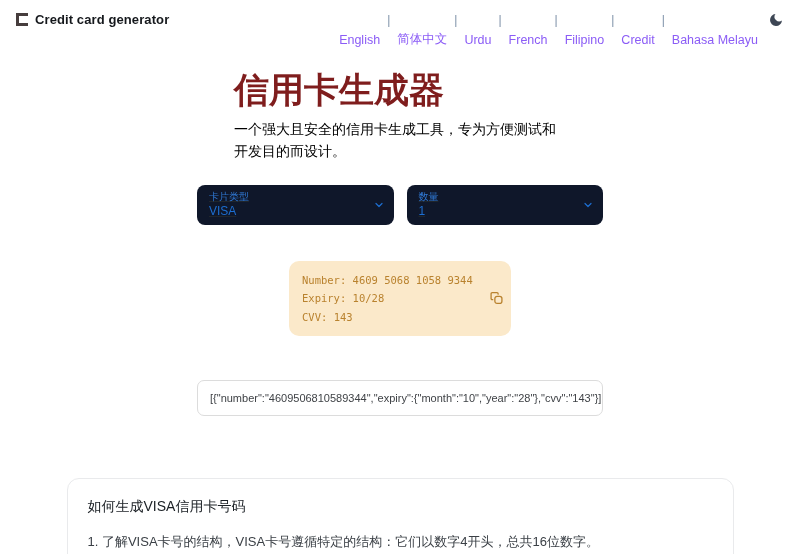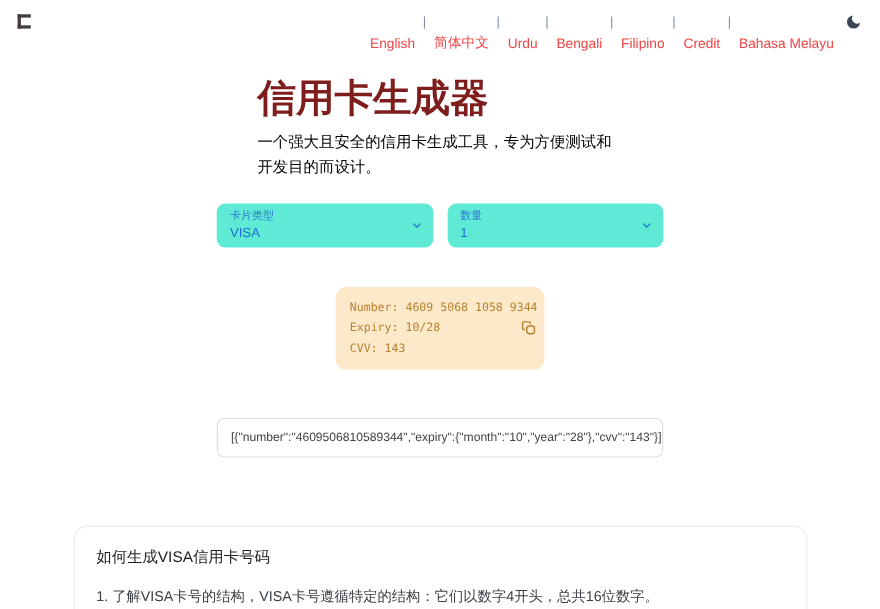--- a/index.html
+++ b/index.html
@@ -19,50 +19,51 @@
   .brand { display: flex; align-items: center; gap: 7px; cursor: pointer; }
   .brand-icon {
     width: 12px; height: 13px; display: inline-block;
     border-left: 3px solid #463d3d;
     border-top: 3px solid #463d3d;
     border-bottom: 3px solid #463d3d;
   }
   .brand-title { font-size: 13px; font-weight: bold; color: #15181c; letter-spacing: .1px; }
 
   .lang-nav { display: flex; align-items: center; gap: 7px; font-size: 12.5px; }
-  .lang-nav a { color: #ef4444; text-decoration: none; cursor: pointer; margin-top: 40px; }
+  .lang-nav a { color: #8b5cf6; text-decoration: none; cursor: pointer; margin-top: 40px; }
   .lang-sep { color: #7d90a8; font-size: 12px; }
   .theme-toggle {
     background: none; border: none; cursor: pointer;
     display: inline-flex; align-items: center; margin-left: 3px; padding: 0;
   }
   .theme-toggle svg { width: 16px; height: 16px; }
 
   
   .main-col { width: 406px; margin: 0 auto; }
 
   .hero { width: 332px; margin: 40px auto 0; }
   .hero h1 { font-size: 35px; line-height: 1.15; font-weight: bold; color: #7f1d1d; }
   .hero .subtitle { margin-top: 9px; font-size: 14px; line-height: 1.55; color: #000000; }
 
   
   .controls { display: flex; gap: 13px; margin-top: 22px; }
   .select-box {
-    position: relative; flex: 1; background: #5eead4;
+    position: relative; flex: 1; background: #0f172a;
     border-radius: 8px; padding: 5px 28px 6px 12px; cursor: pointer;
     min-height: 39px;
+    text-decoration: underline;
   }
   .select-label { font-size: 10px; color: #2f77d2; line-height: 1.3; }
   .select-value { font-size: 12px; color: #1d6ed0; line-height: 1.35; }
   .chevron { position: absolute; right: 9px; top: 50%; transform: translateY(-50%); display: inline-flex; }
   .chevron svg { width: 12px; height: 12px; }
 
   
   .result-card {
-    position: relative; width: 190px; margin: 36px auto 0;
+    position: relative; width: 222px; margin: 36px auto 0;
     background: #fbe9ca; border-radius: 10px;
     padding: 10px 26px 10px 13px;
     font-family: "DejaVu Sans Mono", monospace;
     font-size: 10.5px; line-height: 1.75; color: #b9822e;
     white-space: nowrap;
   }
   .copy-btn {
     position: absolute; right: 8px; top: 50%; transform: translateY(-50%);
     background: none; border: none; cursor: pointer; padding: 0;
     display: inline-flex;
@@ -86,29 +87,30 @@
   .guide-card h2 { font-size: 14px; font-weight: normal; color: #1a1f24; }
   .guide-steps { margin-top: 15px; }
   .guide-step { font-size: 13px; line-height: 1.68; color: #3b4046; }
 </style>
 </head>
 <body>
 
 <header class="header">
   <div class="brand">
     <span class="brand-icon"></span>
+    <span class="brand-title">Credit card generator</span>
   </div>
   <nav class="lang-nav">
     <a>English</a>
     <span class="lang-sep">|</span>
     <a>简体中文</a>
     <span class="lang-sep">|</span>
     <a>Urdu</a>
     <span class="lang-sep">|</span>
-    <a>Bengali</a>
+    <a>French</a>
     <span class="lang-sep">|</span>
     <a>Filipino</a>
     <span class="lang-sep">|</span>
     <a>Credit</a>
     <span class="lang-sep">|</span>
     <a>Bahasa Melayu</a>
     <button class="theme-toggle">
       <svg viewBox="0 0 24 24">
         <path d="M21 12.79A9 9 0 1 1 11.21 3 7 7 0 0 0 21 12.79z" fill="#3d4654"></path>
       </svg>

